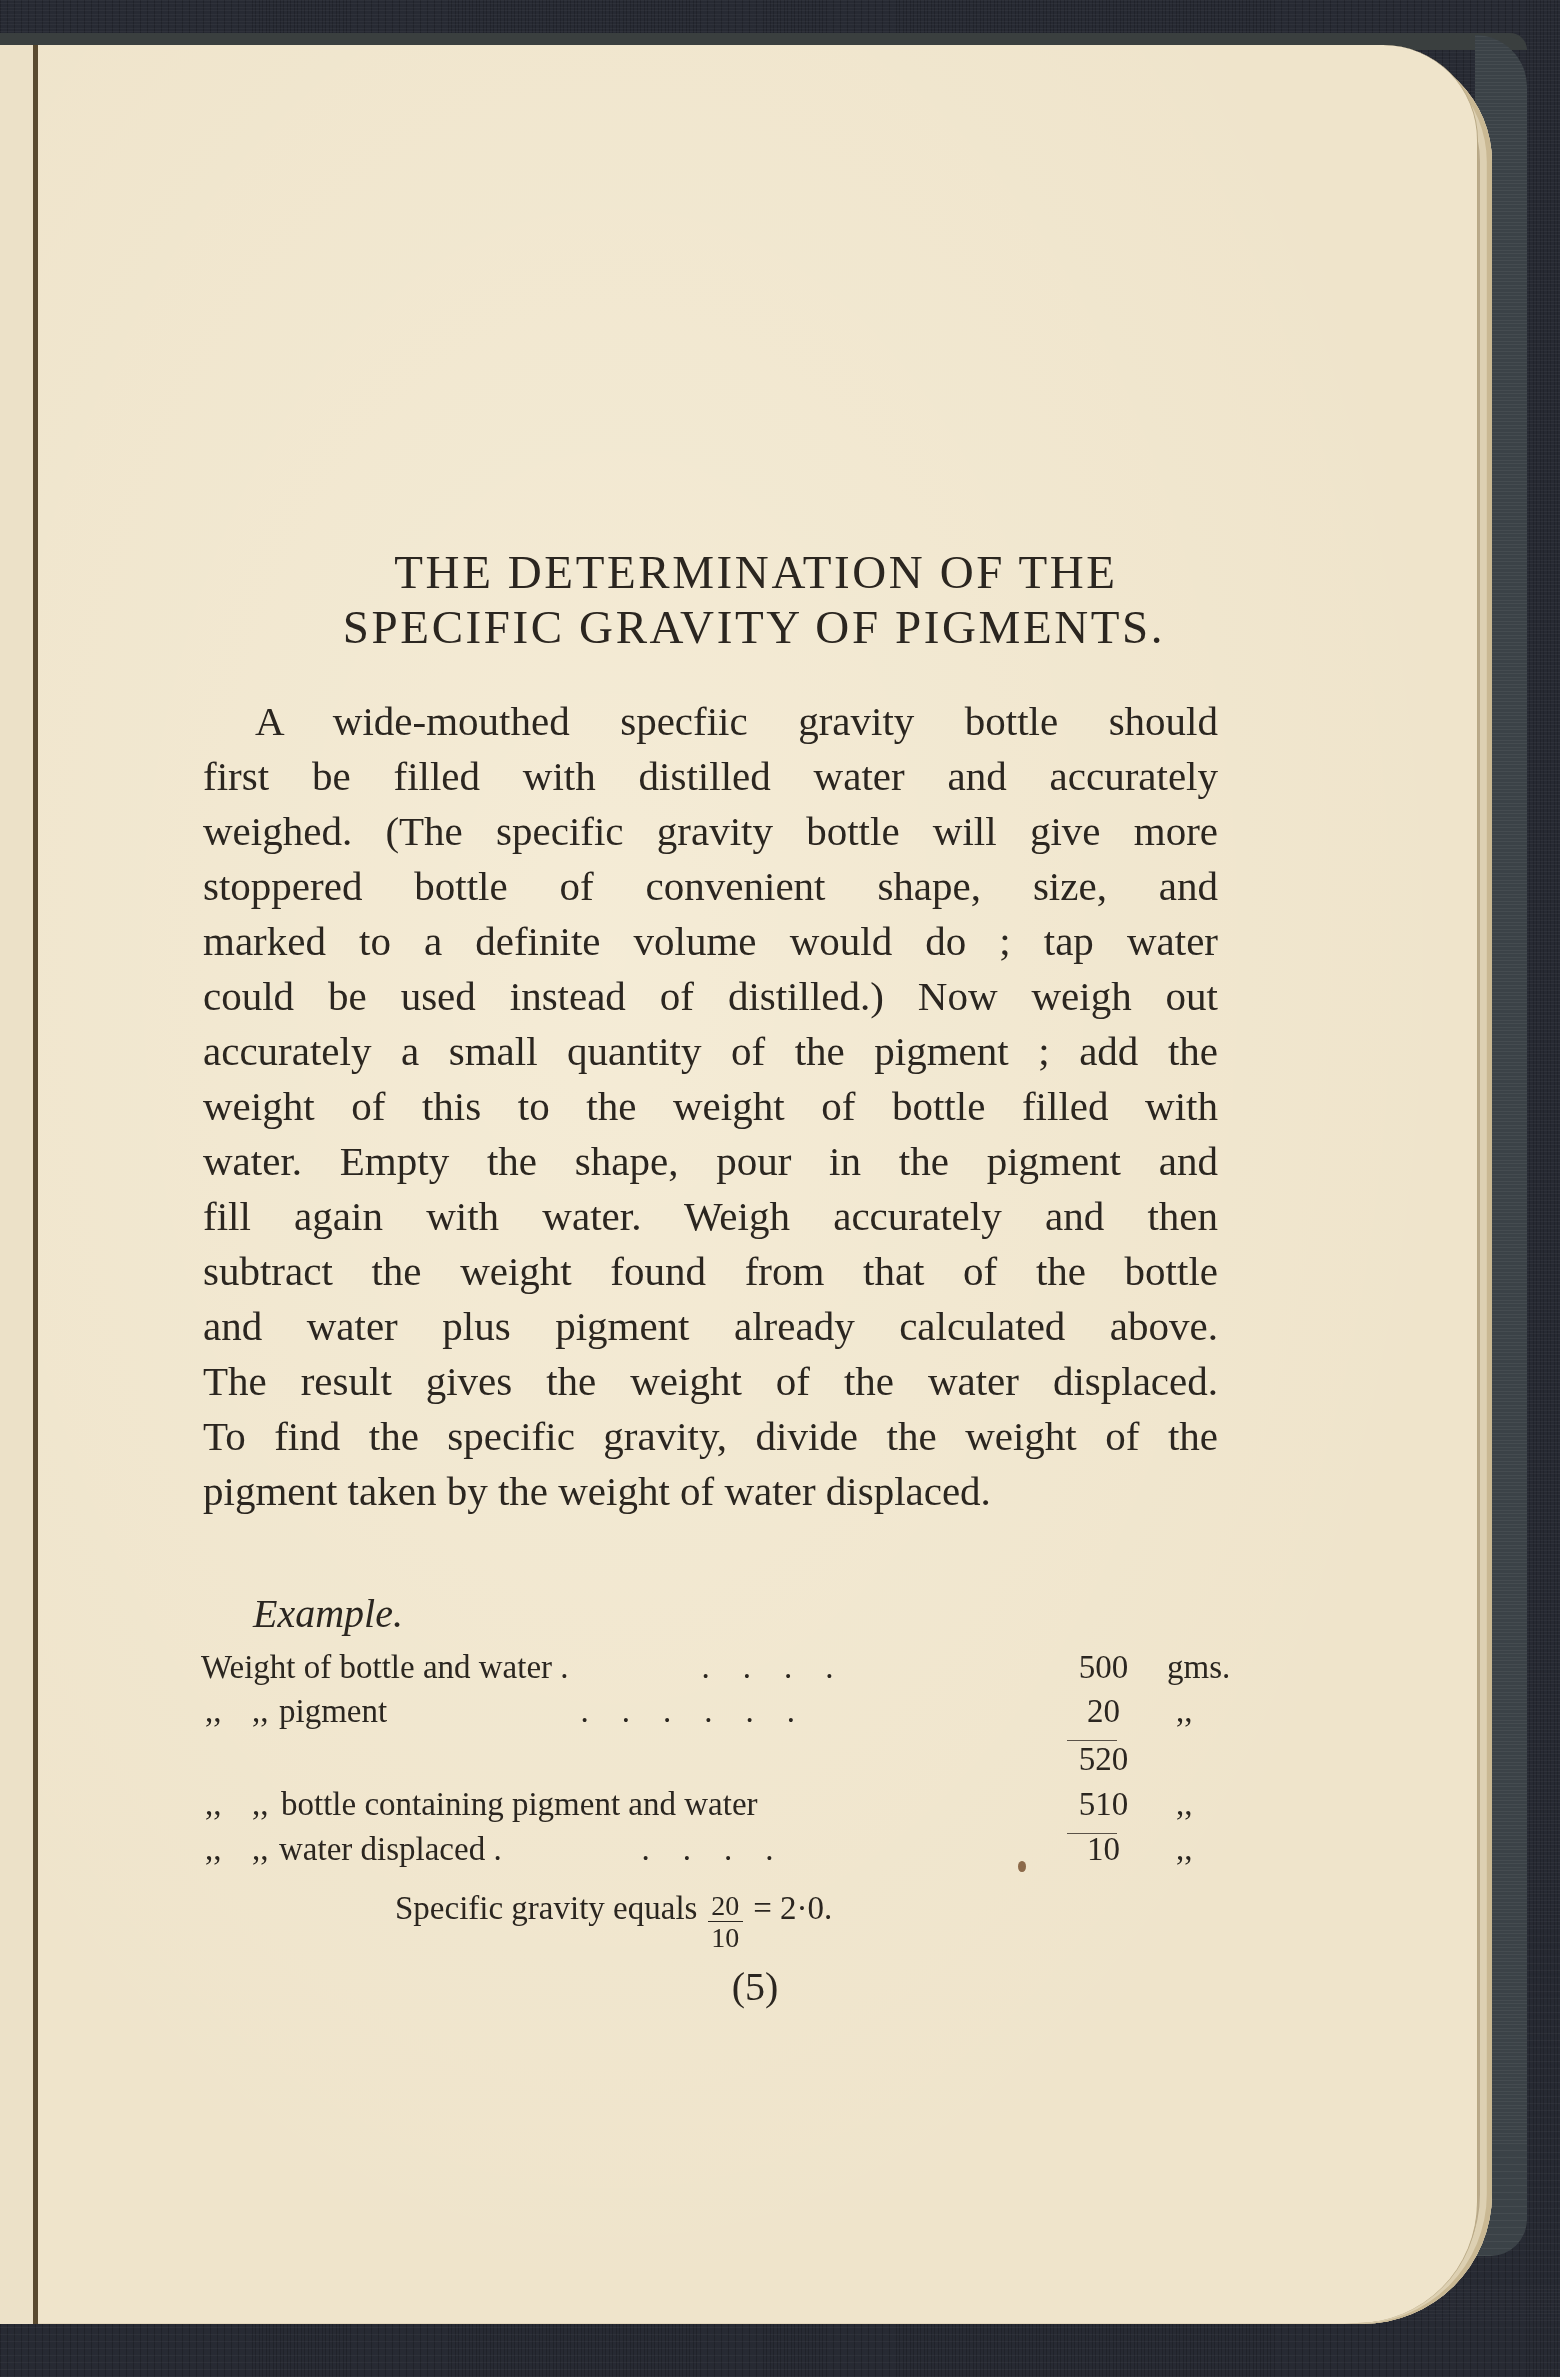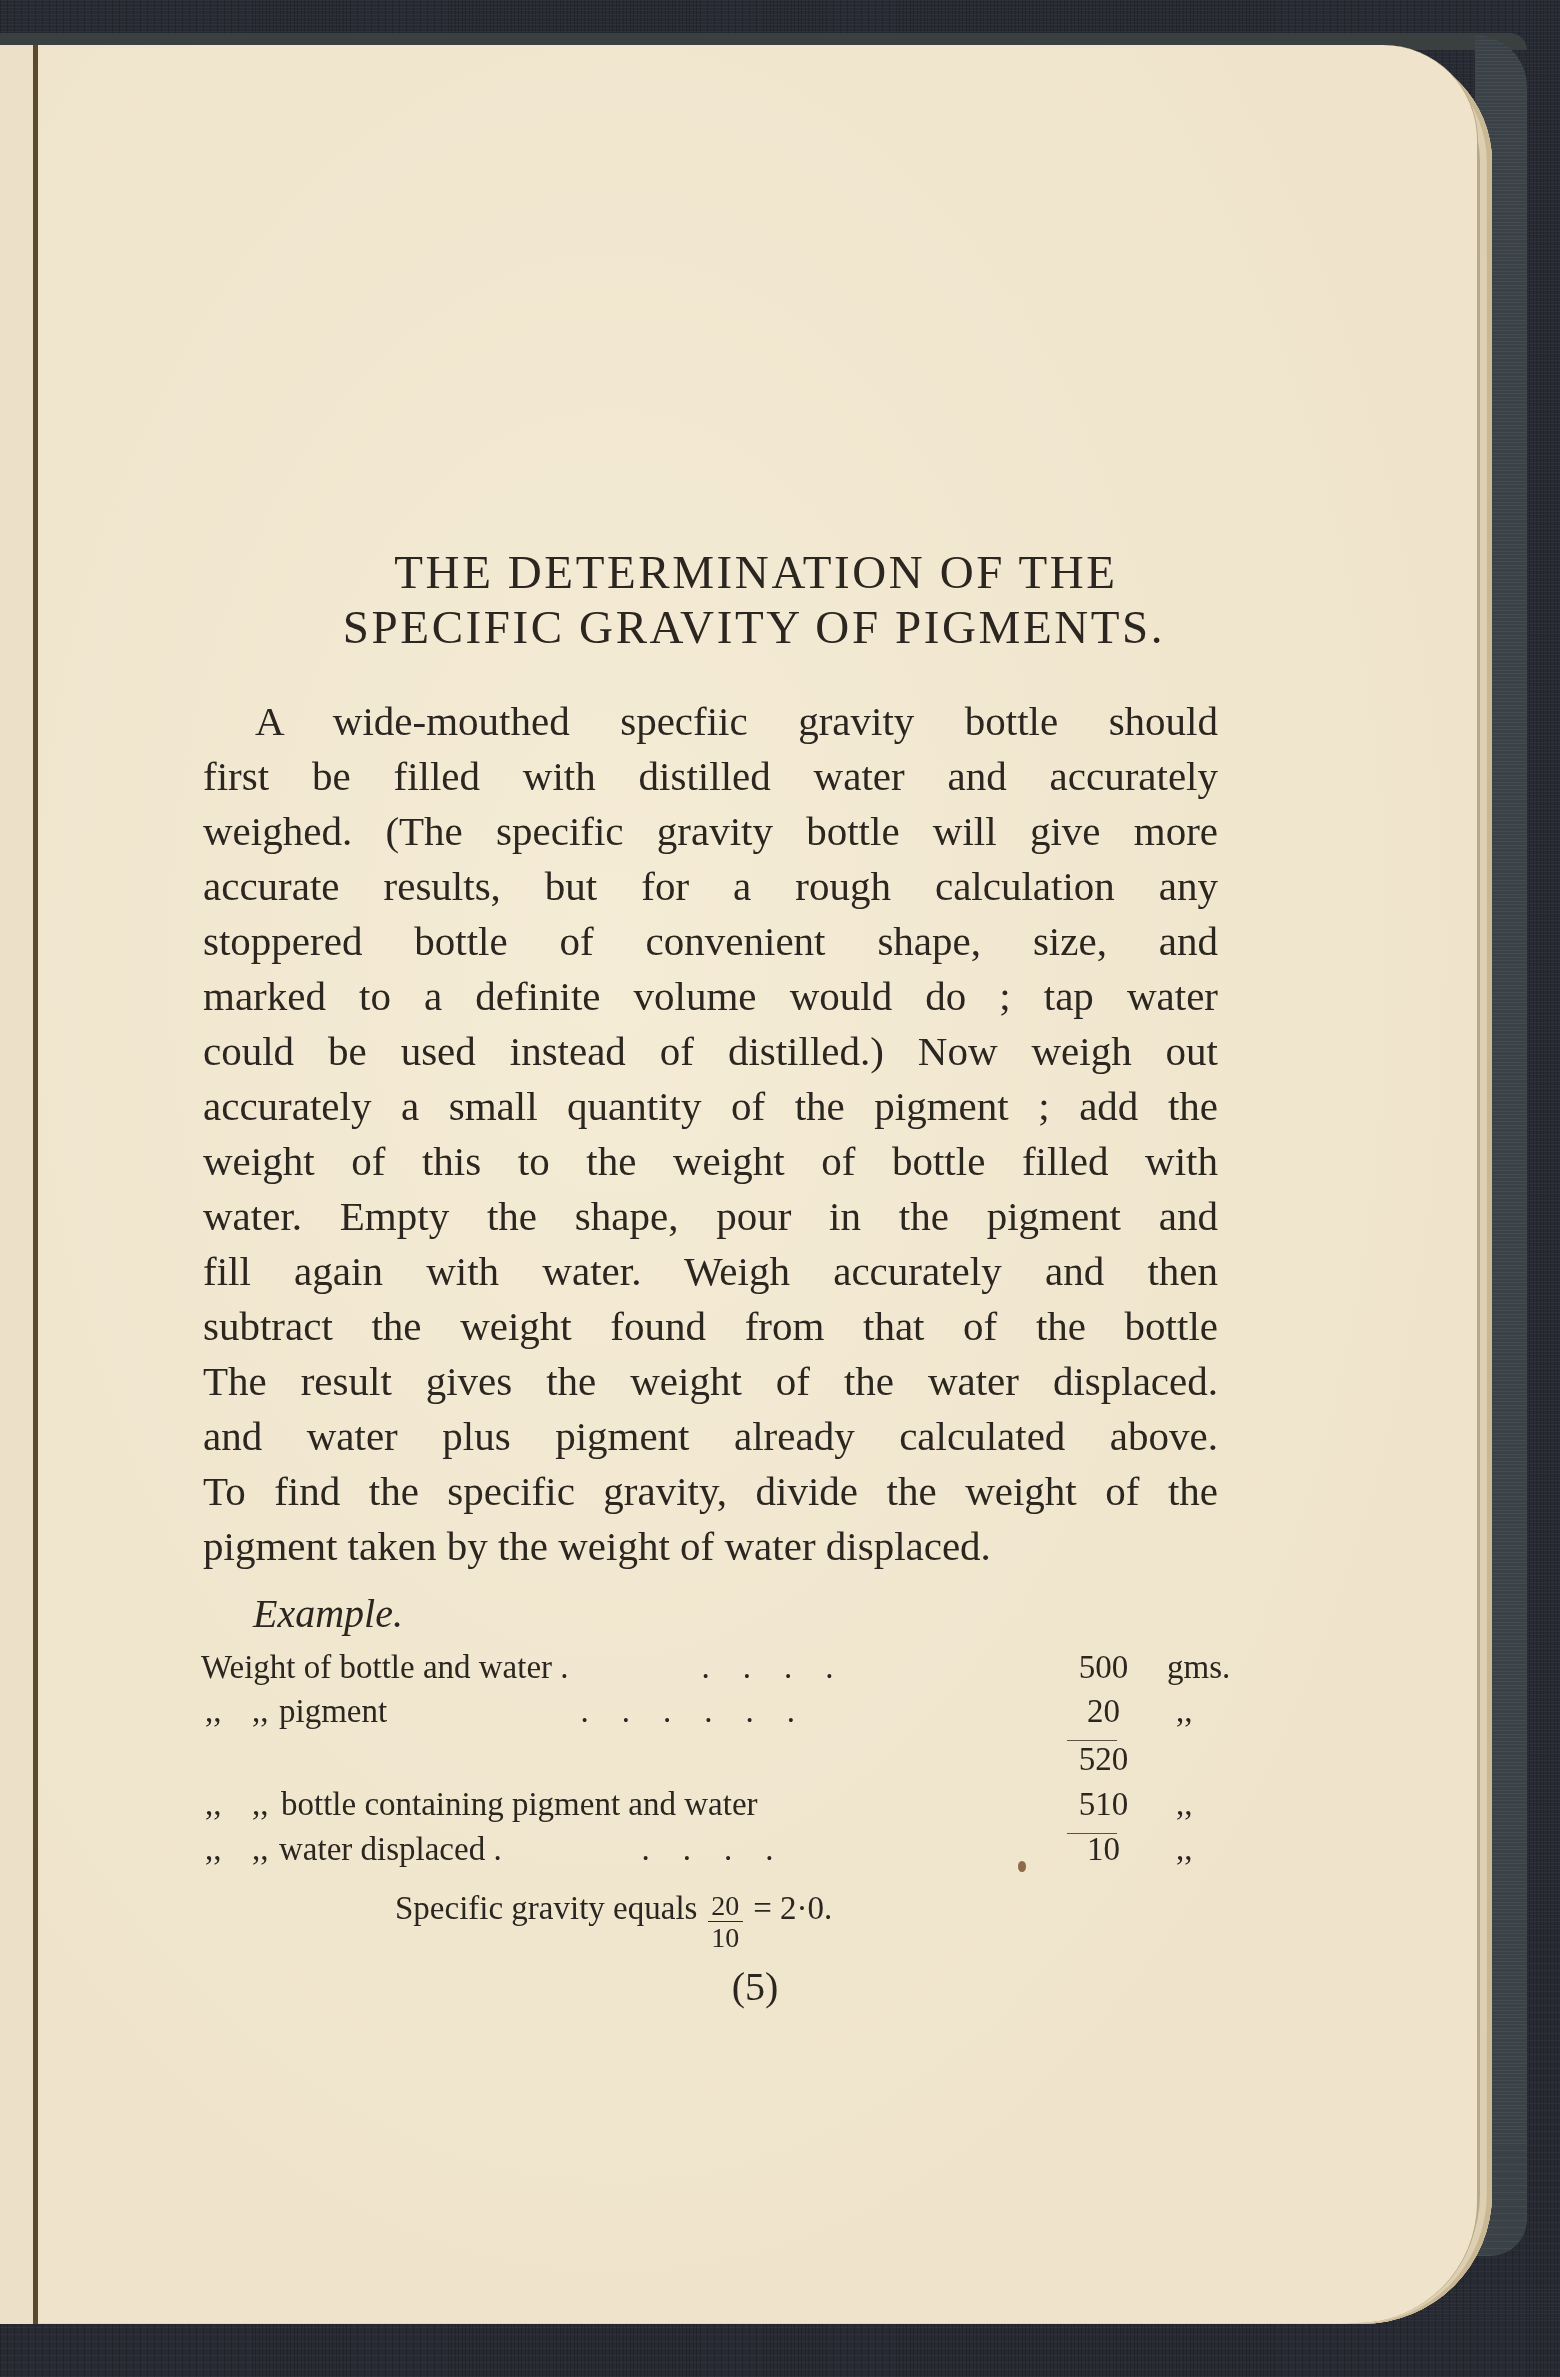--- a/index.html
+++ b/index.html
@@ -205,31 +205,30 @@
 <div class="gutter"></div>
 
 <div class="content">
   <h1 class="title-line t1">THE DETERMINATION OF THE</h1>
   <h1 class="title-line t2">SPECIFIC GRAVITY OF PIGMENTS.</h1>
 
   <p class="body-text">
     <span class="body-line indent">A wide-mouthed specfiic gravity bottle should</span>
     <span class="body-line">first be filled with distilled water and accurately</span>
     <span class="body-line">weighed. (The specific gravity bottle will give more</span>
-    <span class="body-line">accurate results, but for a rough calculation any</span>
     <span class="body-line">stoppered bottle of convenient shape, size, and</span>
     <span class="body-line">marked to a definite volume would do ; tap water</span>
     <span class="body-line">could be used instead of distilled.) Now weigh out</span>
     <span class="body-line">accurately a small quantity of the pigment ; add the</span>
     <span class="body-line">weight of this to the weight of bottle filled with</span>
     <span class="body-line">water. Empty the shape, pour in the pigment and</span>
     <span class="body-line">fill again with water. Weigh accurately and then</span>
     <span class="body-line">subtract the weight found from that of the bottle</span>
+    <span class="body-line">and water plus pigment already calculated above.</span>
     <span class="body-line">The result gives the weight of the water displaced.</span>
-    <span class="body-line">and water plus pigment already calculated above.</span>
     <span class="body-line">To find the specific gravity, divide the weight of the</span>
     <span class="body-line last">pigment taken by the weight of water displaced.</span>
   </p>
 
   <div class="example-label">Example.</div>
 
   <div class="table">
     <div class="row" style="top:1649px">
       <span class="cell label-full">Weight of bottle and water .</span>
       <span class="leader" style="left:685px">  .    .    .    .</span>

